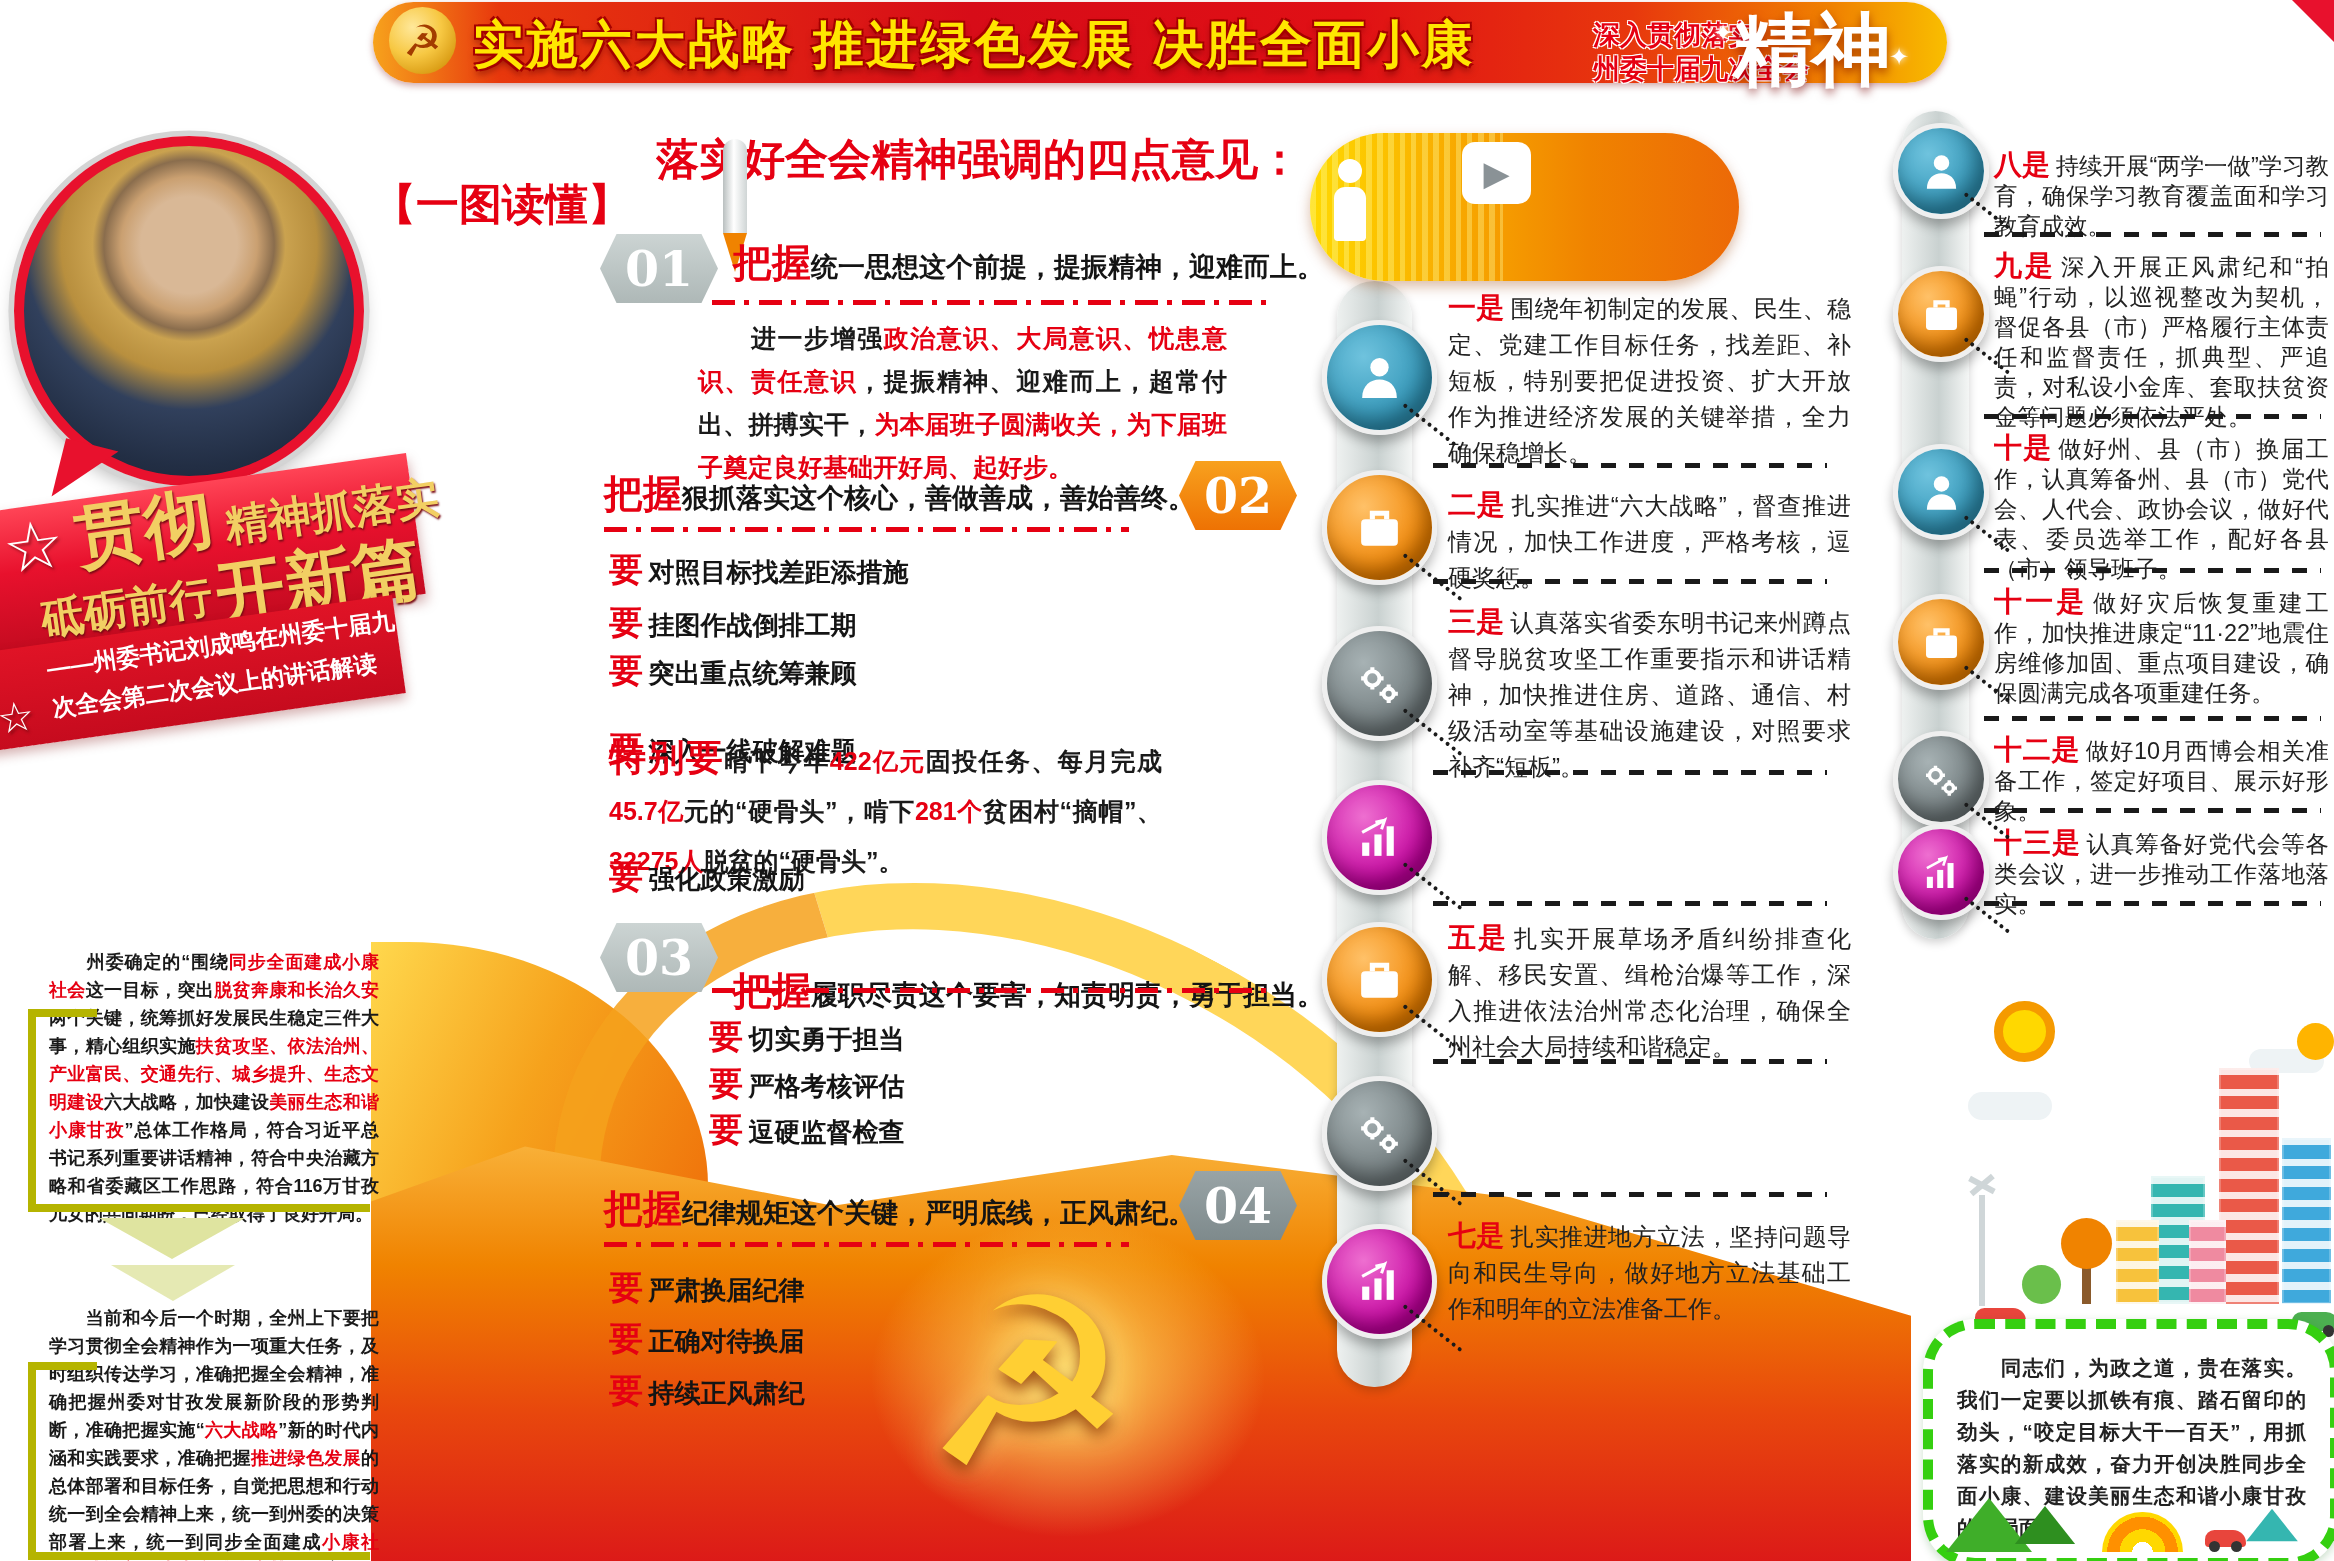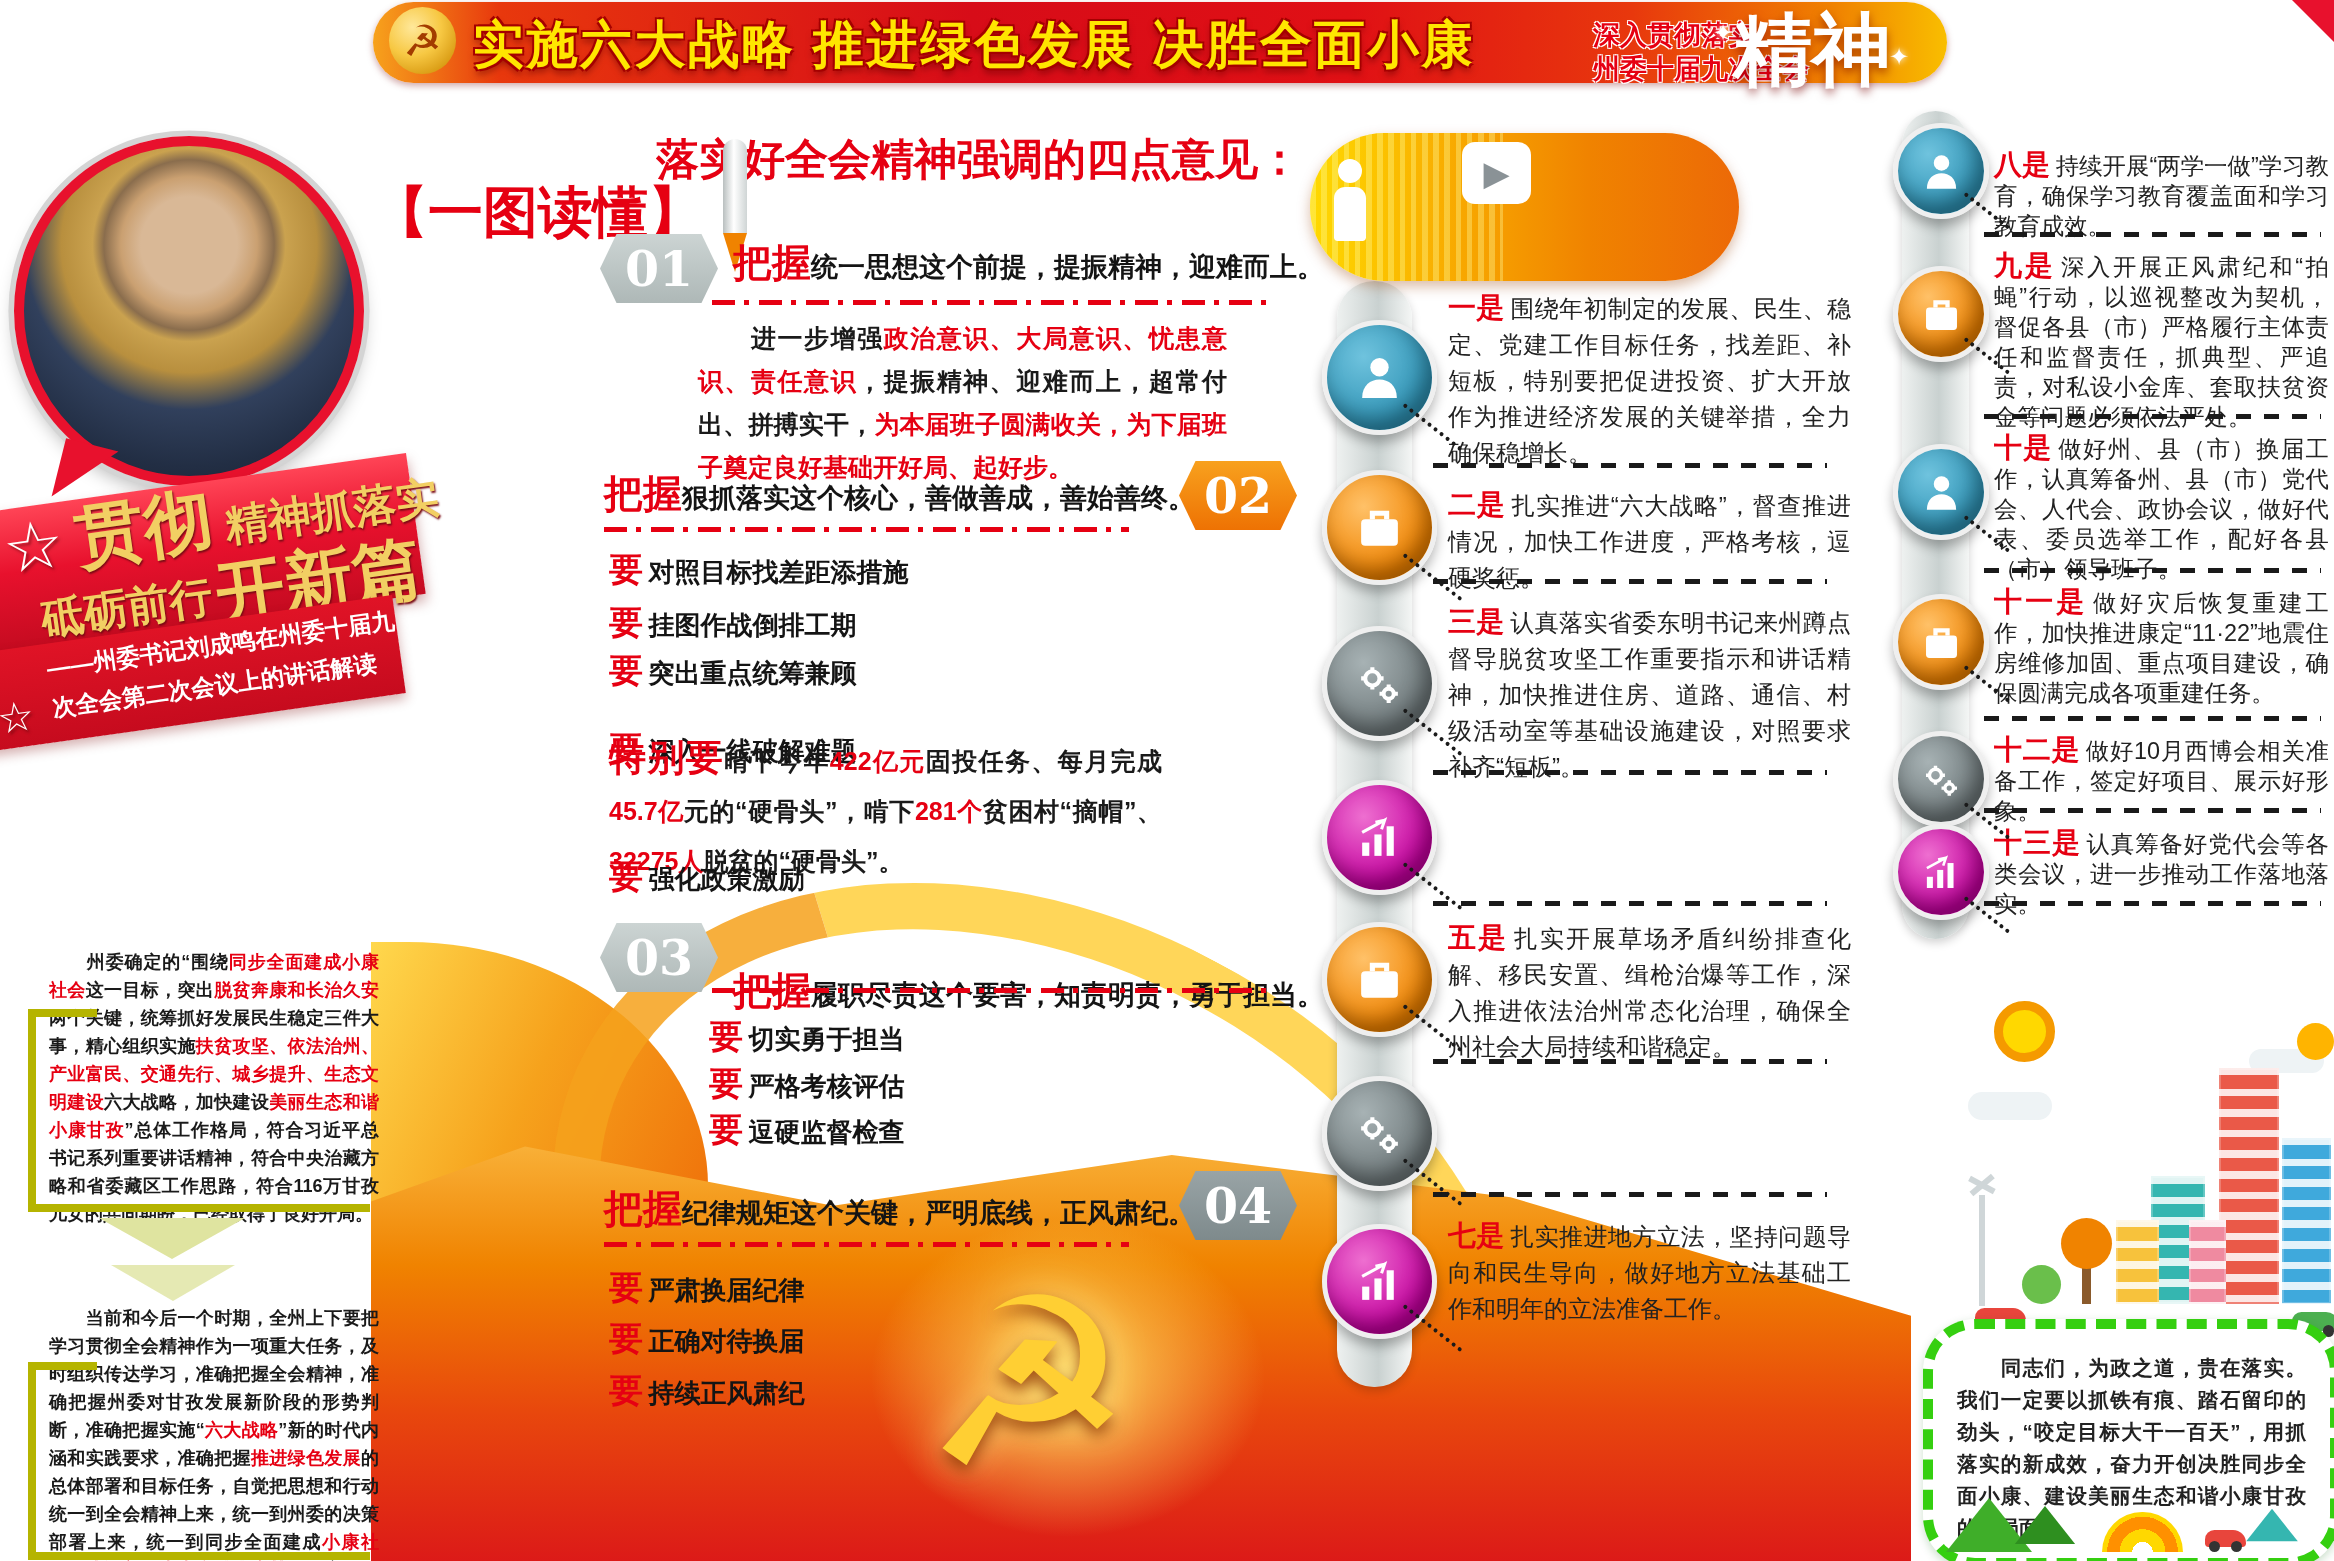--- a/index.html
+++ b/index.html
@@ -19,21 +19,21 @@
     text-shadow:0.9px 0.9px 0 #fff,-0.9px -0.9px 0 #fff,0.9px -0.9px 0 #fff,-0.9px 0.9px 0 #fff;}
   .banner-spirit{left:1731px;top:-3.7px;font-size:79px;font-weight:bold;color:#fff;white-space:nowrap;
     text-shadow:0 4.7px 9.4px rgba(120,0,0,.55);}
   .sparkle{color:#fff;font-size:24px;text-shadow:0 0 7.5px #fff;}
   .corner-tr{right:0;top:0;width:0;height:0;border-top:43px solid #e8112d;border-left:43px solid transparent;}
   
   .photo-ring{left:14px;top:136px;width:330px;height:330px;border-radius:50%;
     border:10.3px solid #e8112d;box-shadow:0 0 0 5.6px #d4d4d4,0 9.4px 17px rgba(0,0,0,.25);
     background:radial-gradient(circle at 50% 30%,#d9b896 0 17%,#caa071 24%,#8a6d4d 30%,#caa24f 34%,#b88f3e 45%,#31405c 58%,#222e44 78%,#18202f 100%);}
   .photo-tail{left:58px;top:444px;width:0;height:0;border-top:60px solid #e8112d;border-right:54px solid transparent;transform:rotate(14deg);}
-  .read-tag{left:373px;top:176px;font-size:55px;font-weight:bold;color:#e60012;white-space:nowrap;}
+  .read-tag{left:373px;top:176px;font-size:43px;font-weight:bold;color:#e60012;white-space:nowrap;}
   .ribbon-main{left:-22.5px;top:483px;width:440px;height:142px;transform:rotate(-8deg);
     background:linear-gradient(180deg,#ff4456 0%,#e8112d 45%,#c40b20 100%);box-shadow:0 7.5px 13px rgba(120,0,0,.35);}
   .gold{color:#f2cf63;text-shadow:0.9px 1.9px 1.9px #7a0b14;font-weight:bold;white-space:nowrap;}
   .ribbon-sub{left:-22.5px;top:624px;width:423px;height:99px;transform:rotate(-8deg);
     background:linear-gradient(180deg,#e01326,#c60b1e);box-shadow:0 5.6px 11.2px rgba(120,0,0,.3);}
   .ribbon-sub p{margin:0;color:#fff;font-weight:bold;font-size:23.4px;white-space:nowrap;}
   .star-glyph{color:#fff;text-shadow:1.9px 2.8px 2.8px rgba(60,0,0,.5);}
   .lpara{font-size:18px;line-height:28px;font-weight:600;text-align:justify;margin:0;}
   .seg-r{color:#e60012;}
   .bracket{border-left:8.4px solid #b5b400;border-bottom:8.4px solid #b5b400;}

